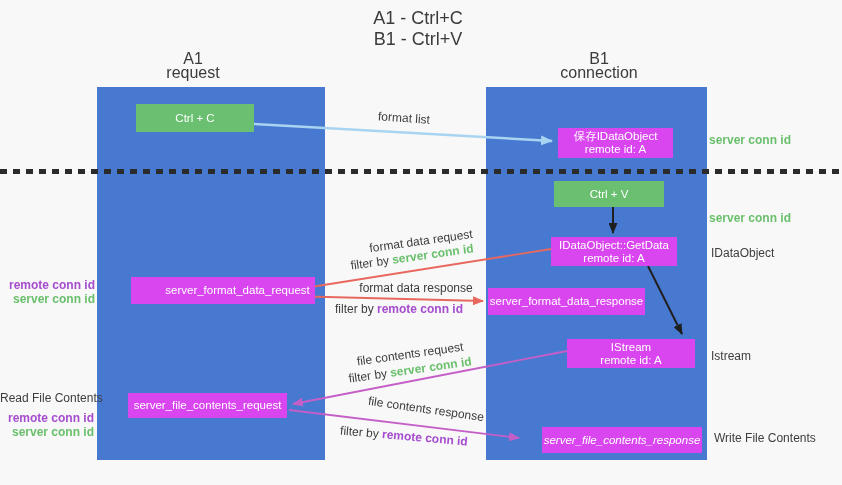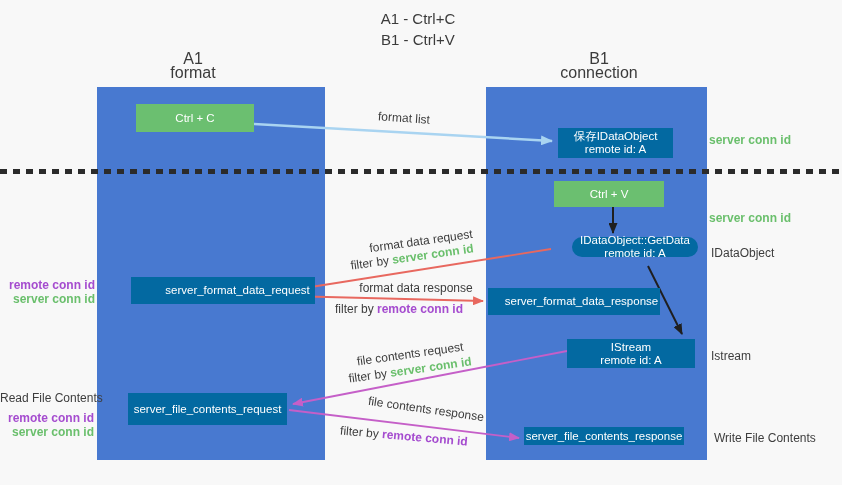--- a/index.html
+++ b/index.html
@@ -1,47 +1,47 @@
 <!DOCTYPE html>
 <html><head>
 <meta charset="utf-8">
 <style>
   html,body{margin:0;padding:0;}
   .canvas{position:relative;width:842px;height:485px;background:#f8f8f8;
           font-family:"Liberation Sans","DejaVu Sans",sans-serif;overflow:hidden;color:#3d3d3d;}
   .title{position:absolute;left:318px;top:8px;width:200px;text-align:center;
-         font-size:15px;line-height:21px;color:#3b3b3b;}
+         font-size:18px;line-height:21px;color:#3b3b3b;}
   .col-header{position:absolute;width:110px;text-align:center;font-size:16px;line-height:14px;top:52px;color:#3b3b3b;}
   .column{position:absolute;top:87px;height:373px;background:#4879d0;z-index:1;}
   .dotted-sep{position:absolute;left:0;top:169px;width:842px;height:5px;z-index:2;
               background:repeating-linear-gradient(90deg,#2b2b2b 0 7px,transparent 7px 13px);}
   .arrows{position:absolute;left:0;top:0;z-index:3;pointer-events:none;}
   .node{position:absolute;z-index:4;display:flex;flex-direction:column;align-items:center;justify-content:center;
         color:#ffffff;font-size:11.5px;line-height:13px;text-align:center;white-space:nowrap;}
   .green-node{background:#6bbf70;}
-  .orange-node{background:#0369a1;}
+  .orange-node{background:#d946ef;}
   .flabel{position:absolute;z-index:5;font-size:12px;white-space:nowrap;color:#3d3d3d;}
   .side-label{position:absolute;z-index:5;font-size:12px;white-space:nowrap;color:#3d3d3d;}
   .green-txt{color:#6abf6c;font-weight:bold;}
   .purple-txt{color:#a54ccf;font-weight:bold;}
   .right-align{text-align:right;line-height:14px;}
 </style>
 </head>
 <body>
 
 <div class="canvas">
 
   <div class="title">
     <div>A1 - Ctrl+C</div>
     <div>B1 - Ctrl+V</div>
   </div>
 
   <div class="col-header" style="left:138px;">
     <div>A1</div>
-    <div>format</div>
+    <div>request</div>
   </div>
   <div class="col-header" style="left:544px;">
     <div>B1</div>
     <div>connection</div>
   </div>
 
   <div class="column" style="left:97px;width:228px;"></div>
   <div class="column" style="left:486px;width:221px;"></div>
 
   <div class="dotted-sep"></div>
@@ -69,43 +69,43 @@
     <line x1="567" y1="351" x2="293" y2="404" stroke="#c55fc8" stroke-width="1.8" marker-end="url(#ah-magenta)"></line>
     <line x1="289" y1="410" x2="519" y2="438" stroke="#c55fc8" stroke-width="1.8" marker-end="url(#ah-magenta)"></line>
   </svg>
 
   <div class="node green-node" style="left:136px;top:104px;width:118px;height:28px;">
     <span>Ctrl + C</span>
   </div>
   <div class="node orange-node" style="left:131px;top:277px;width:155px;height:27px;padding-left:29px;">
     <span>server_format_data_request</span>
   </div>
-  <div class="node orange-node" style="left:128px;top:393px;width:159px;height:32px;">
+  <div class="node orange-node" style="left:128px;top:393px;width:159px;height:25px;">
     <span>server_file_contents_request</span>
   </div>
 
   <div class="node orange-node" style="left:558px;top:128px;width:115px;height:30px;">
     <span>保存IDataObject</span>
     <span>remote id: A</span>
   </div>
   <div class="node green-node" style="left:554px;top:181px;width:110px;height:26px;">
     <span>Ctrl + V</span>
   </div>
-  <div class="node orange-node" style="left:572px;top:237px;width:126px;height:20px;border-radius:13px;">
+  <div class="node orange-node" style="left:551px;top:237px;width:126px;height:29px;">
     <span>IDataObject::GetData</span>
     <span>remote id: A</span>
   </div>
-  <div class="node orange-node" style="left:488px;top:288px;width:157px;height:27px;padding-left:15px;">
+  <div class="node orange-node" style="left:488px;top:288px;width:157px;height:27px;">
     <span>server_format_data_response</span>
   </div>
   <div class="node orange-node" style="left:567px;top:339px;width:128px;height:29px;">
     <span>IStream</span>
     <span>remote id: A</span>
   </div>
-  <div class="node orange-node" style="left:524px;top:427px;width:160px;height:18px;">
+  <div class="node orange-node" style="left:542px;top:427px;width:160px;height:26px;font-style:italic;">
     <span>server_file_contents_response</span>
   </div>
 
   <div class="flabel" style="left:404px;top:118px;transform:translate(-50%,-50%) rotate(4deg);">format list</div>
 
   <div class="flabel" style="left:421px;top:241px;transform:translate(-50%,-50%) rotate(-8deg);">format data request</div>
   <div class="flabel" style="left:412px;top:257px;transform:translate(-50%,-50%) rotate(-8deg);">
     <span>filter by</span>
     <span class="green-txt">server conn id</span>
   </div>

